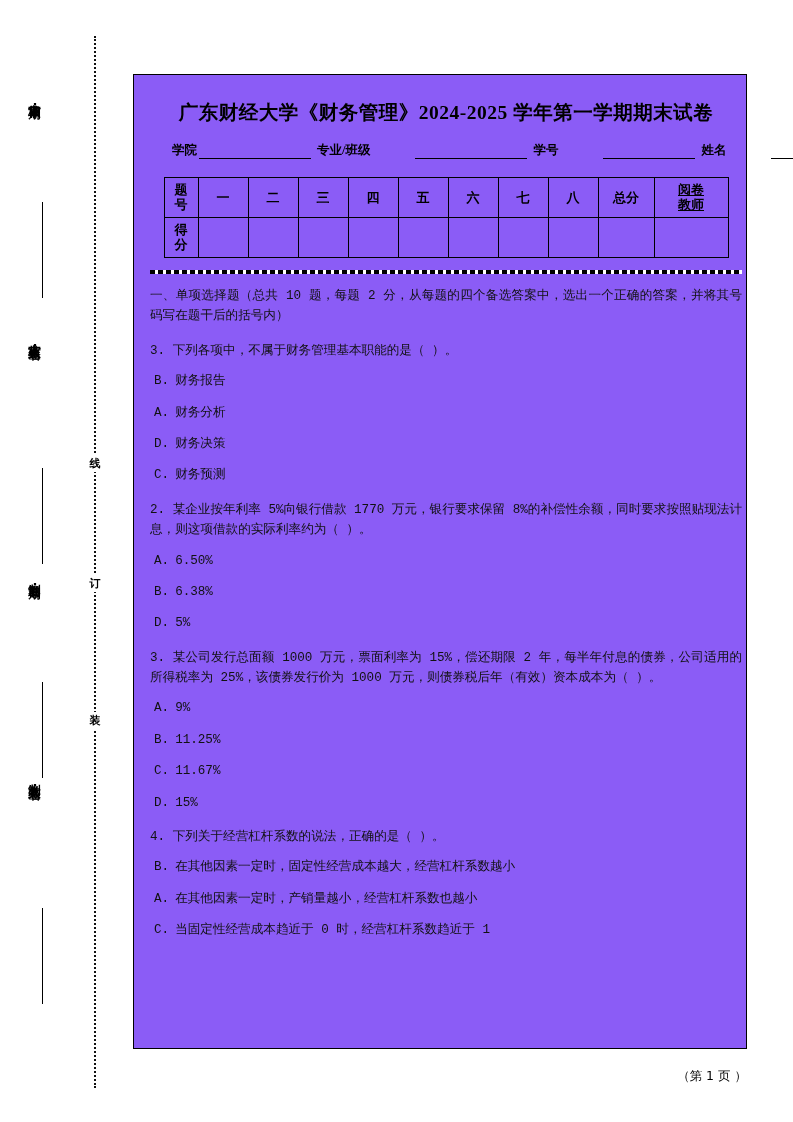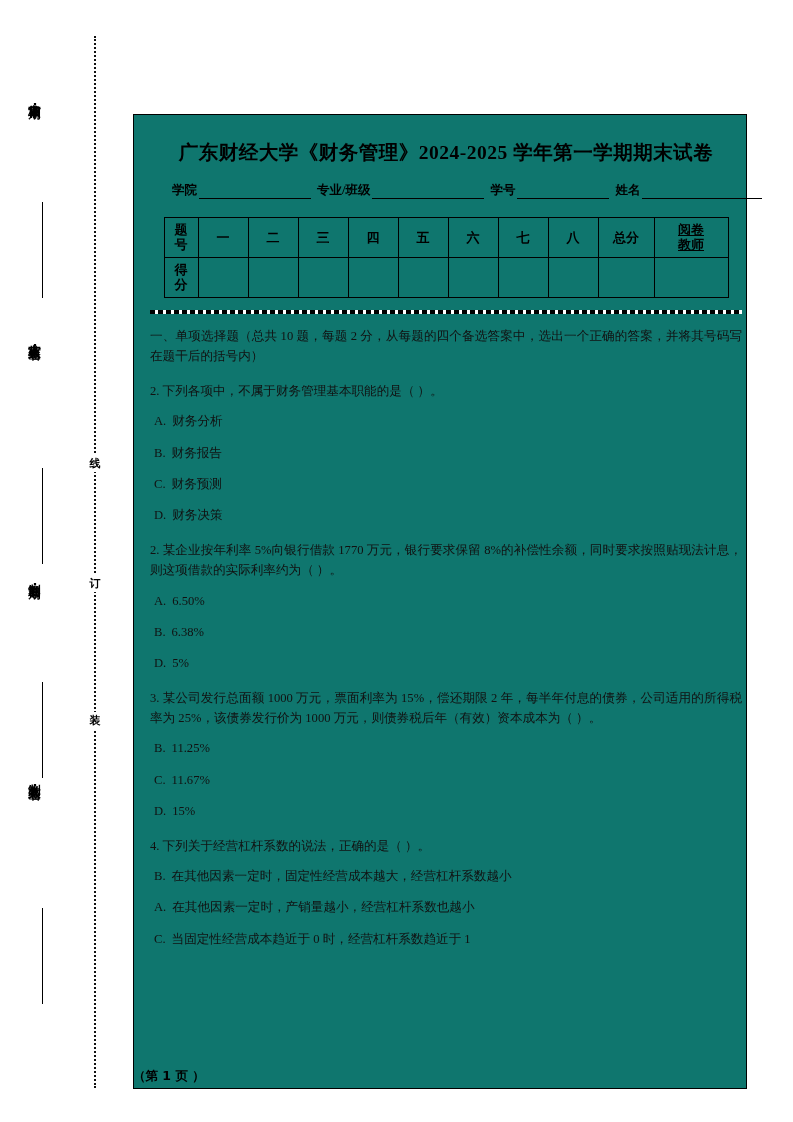--- a/index.html
+++ b/index.html
@@ -69,23 +69,22 @@
   }
 
   
   .exam-box {
     position: absolute;
     left: 133px;
     top: 74px;
     width: 614px;
     height: 975px;
     border: 1.6px solid #000;
-    background: #0f766e;
+    background: #8b5cf6;
     padding: 18px 4px 10px 16px;
-    margin-top: 40px;
   }
 
   .exam-title {
     text-align: center;
     font-size: 19.5px;
     font-weight: bold;
     letter-spacing: 0.5px;
     font-family: "Liberation Serif", "DejaVu Serif", serif;
     margin: 6px 0 0 0;
     white-space: nowrap;
@@ -103,21 +102,21 @@
   .info-field { display: flex; align-items: flex-end; }
   .info-label { white-space: nowrap; padding-right: 2px; }
   .info-blank {
     border-bottom: 1.2px solid #000;
     height: 13px;
   }
   .b1 { width: 112px; }
   .b2 { width: 112px; }
   .b3 { width: 92px; }
   .b4 { width: 120px; }
-  .info-field + .info-field { margin-left: 6px; }
+  .info-field + .info-field { margin-left: 6px; gap: 43px; }
 
   
   .score-table {
     border-collapse: collapse;
     margin: 18px auto 0 auto;
     width: 560px;
     table-layout: fixed;
   }
   .score-table td {
     border: 1.1px solid #000;
@@ -138,21 +137,21 @@
   .dot-rule {
     margin: 12px 0 0 0;
     height: 4px;
     background-image: repeating-linear-gradient(to right,
       #000 0px, #000 5px, #fff 5px, #fff 8px);
   }
 
   
   .body {
     margin-top: 12px;
-    font-family: Liberation Serif, serif;
+    font-family: Liberation Mono, monospace;
     font-size: 12.6px;
     line-height: 1.62;
     color: #111;
   }
   .sec-head {
     margin: 0 0 10px 0;
     text-align: justify;
     text-justify: inter-ideograph;
   }
   .q-stem {
@@ -164,24 +163,24 @@
     margin: 0 0 11px 4px;
   }
   .opt-letter { margin-right: 6px; }
 
   
   .footer {
     position: absolute;
     left: 133px;
     top: 1068px;
     width: 614px;
-    text-align: left;
+    text-align: right;
     font-family: "DejaVu Sans", sans-serif;
     font-size: 12.5px;
-    font-weight: bold;
+    font-weight: normal;
   }
 </style>
 </head>
 <body>
 
 <div id="page">
 
   <div class="margin-col" id="margin-col">
       <div class="vlabel" style="top: 20px;">审核日期:</div>
       <div class="vrule" style="top: 128px; height: 96px;"></div>
@@ -261,30 +260,31 @@
             <td class="col-teacher"></td>
           </tr>
         </tbody>
     </table>
 
     <div class="dot-rule"></div>
 
     <div class="body">
       <div class="sec-head">一、单项选择题（总共 10 题，每题 2 分，从每题的四个备选答案中，选出一个正确的答案，并将其号码写在题干后的括号内）</div>
       <div id="questions">
-          <div class="q-stem">2. 下列各项中，不属于财务管理基本职能的是（  ）。</div>
+          <div class="q-stem">3. 下列各项中，不属于财务管理基本职能的是（  ）。</div>
+          <div class="opt"><span class="opt-letter">B.</span><span>财务报告</span></div>
           <div class="opt"><span class="opt-letter">A.</span><span>财务分析</span></div>
-          <div class="opt"><span class="opt-letter">B.</span><span>财务报告</span></div>
+          <div class="opt"><span class="opt-letter">D.</span><span>财务决策</span></div>
           <div class="opt"><span class="opt-letter">C.</span><span>财务预测</span></div>
-          <div class="opt"><span class="opt-letter">D.</span><span>财务决策</span></div>
           <div class="q-stem">2. 某企业按年利率 5%向银行借款 1770 万元，银行要求保留 8%的补偿性余额，同时要求按照贴现法计息，则这项借款的实际利率约为（  ）。</div>
           <div class="opt"><span class="opt-letter">A.</span><span>6.50%</span></div>
           <div class="opt"><span class="opt-letter">B.</span><span>6.38%</span></div>
           <div class="opt"><span class="opt-letter">D.</span><span>5%</span></div>
           <div class="q-stem">3. 某公司发行总面额 1000 万元，票面利率为 15%，偿还期限 2 年，每半年付息的债券，公司适用的所得税率为 25%，该债券发行价为 1000 万元，则债券税后年（有效）资本成本为（  ）。</div>
+          <div class="opt"><span class="opt-letter">A.</span><span>9%</span></div>
           <div class="opt"><span class="opt-letter">B.</span><span>11.25%</span></div>
           <div class="opt"><span class="opt-letter">C.</span><span>11.67%</span></div>
           <div class="opt"><span class="opt-letter">D.</span><span>15%</span></div>
           <div class="q-stem">4. 下列关于经营杠杆系数的说法，正确的是（  ）。</div>
           <div class="opt"><span class="opt-letter">B.</span><span>在其他因素一定时，固定性经营成本越大，经营杠杆系数越小</span></div>
           <div class="opt"><span class="opt-letter">A.</span><span>在其他因素一定时，产销量越小，经营杠杆系数也越小</span></div>
           <div class="opt"><span class="opt-letter">C.</span><span>当固定性经营成本趋近于 0 时，经营杠杆系数趋近于 1</span></div>
         </div>
     </div>
 

